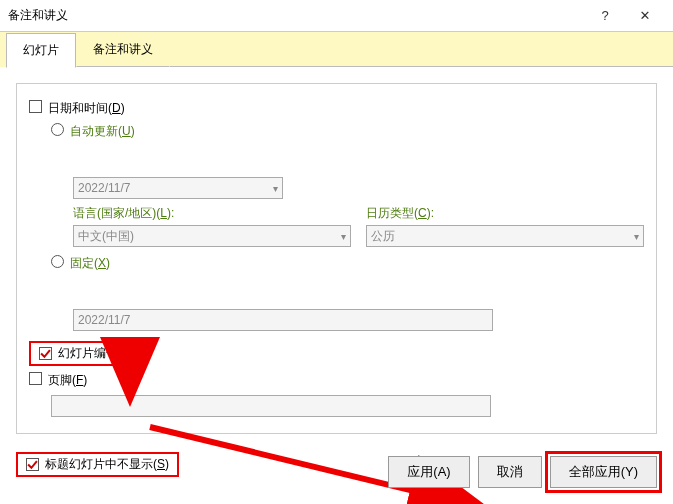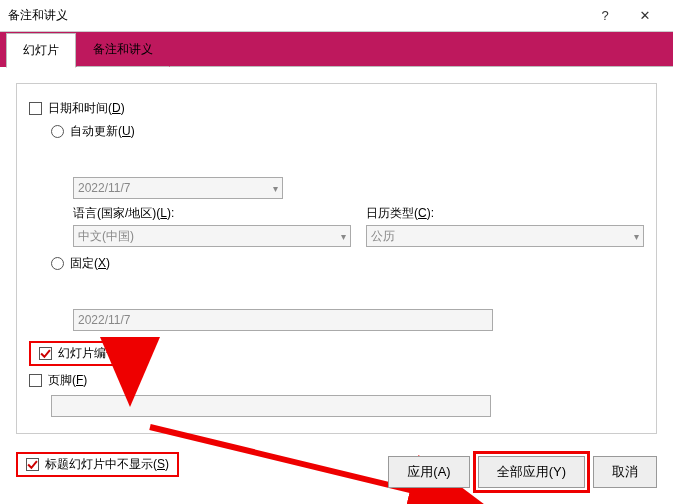--- a/index.html
+++ b/index.html
@@ -1,38 +1,38 @@
 <!DOCTYPE html>
 <html><head>
 <meta charset="utf-8">
 <style>
 * { box-sizing: border-box; margin: 0; padding: 0; }
 body { font-family: "Microsoft YaHei", "SimSun", sans-serif; font-size: 12px; background: #fff; color: #000; width: 673px; height: 504px; position: relative; overflow: hidden; }
 .titlebar { display: flex; align-items: center; height: 32px; border-bottom: 1px solid #ccc; padding: 0 8px; }
 .titlebar .title { flex: 1; font-size: 12px; }
 .titlebar .btn { width: 40px; text-align: center; font-size: 13px; color: #333; }
-.tabs { display: flex; background: #be185d; padding-left: 6px; }
+.tabs { display: flex; background: #fef9c3; padding-left: 6px; }
 .tab { padding: 8px 16px; font-size: 12px; cursor: pointer; }
 .tab.active { border: 1px solid #bbb; border-bottom: 1px solid #fff; position: relative; top: 1px; background: #fff; }
 .tab.inactive { border: 1px solid transparent; border-bottom: 1px solid #bbb; }
 .tabline { border-bottom: 1px solid #bbb; flex: 1; }
 .content { padding: 10px 16px; position: relative; }
 .columns { display: flex; gap: 20px; }
 .left { flex: 1; }
 .right { width: 110px; }
 .groupbox { border: 1px solid #ccc; padding: 10px 12px 16px; position: relative; margin-top: 6px; }
 .groupbox .legend { position: absolute; top: -8px; left: 8px; background: #fff; padding: 0 4px; font-size: 12px; }
-.row { display: flex; align-items: center; margin: 6px 0; gap: 6px; }
+.row { display: flex; margin: 6px 0; gap: 6px; }
 .chk, .radio { width: 13px; height: 13px; border: 1px solid #555; display: inline-flex; align-items: center; justify-content: center; flex-shrink: 0; }
 .radio { border-radius: 50%; }
 .chk.checked svg { display: block; }
 .chk svg { display: none; width: 11px; height: 11px; }
 .lbl { font-size: 12px; }
 .lbl .ul { text-decoration: underline; }
-.disabled { color: #000000; }
+.disabled { color: #4d7c0f; }
 .indented1 { margin-left: 22px; }
 .indented2 { margin-left: 44px; margin-top: 37px; }
 .select { border: 1px solid #aaa; height: 22px; display: flex; align-items: center; padding: 0 4px; background: #f5f5f5; color: #888; position: relative; }
 .select .arrow { position: absolute; right: 4px; font-size: 10px; color: #888; }
 .textinput { border: 1px solid #aaa; height: 22px; padding: 0 4px; background: #f5f5f5; color: #888; display: flex; align-items: center; }
 .splitrow { display: flex; gap: 15px; }
 .splitrow > div { flex: 1; }
 .preview { border: 1px solid #888; height: 80px; padding: 6px; background: #fff; }
 .slide { border: 1.5px dashed #888; width: 100%; height: 45px; }
 .slidebottom { display: flex; justify-content: space-between; margin-top: 4px; }
@@ -146,15 +146,15 @@
           <path d="M0 0 L14 6 L0 12 Z" fill="#e00"></path>
         </marker>
       </defs>
     <line x1="60" y1="0" x2="60" y2="60" stroke="#e00" stroke-width="5" marker-end="url(#ah)"></line>
     <line x1="80" y1="90" x2="410" y2="170" stroke="#e00" stroke-width="6" marker-end="url(#ah)"></line>
   </svg>
 </div>
 
 <div class="footer">
   <div class="btn-f">应用(A)</div>
+  <div class="btn-f">取消</div>
   <div class="btn-f btn-high">全部应用(Y)</div>
-  <div class="btn-f">取消</div>
 </div>
 
 </body></html>

